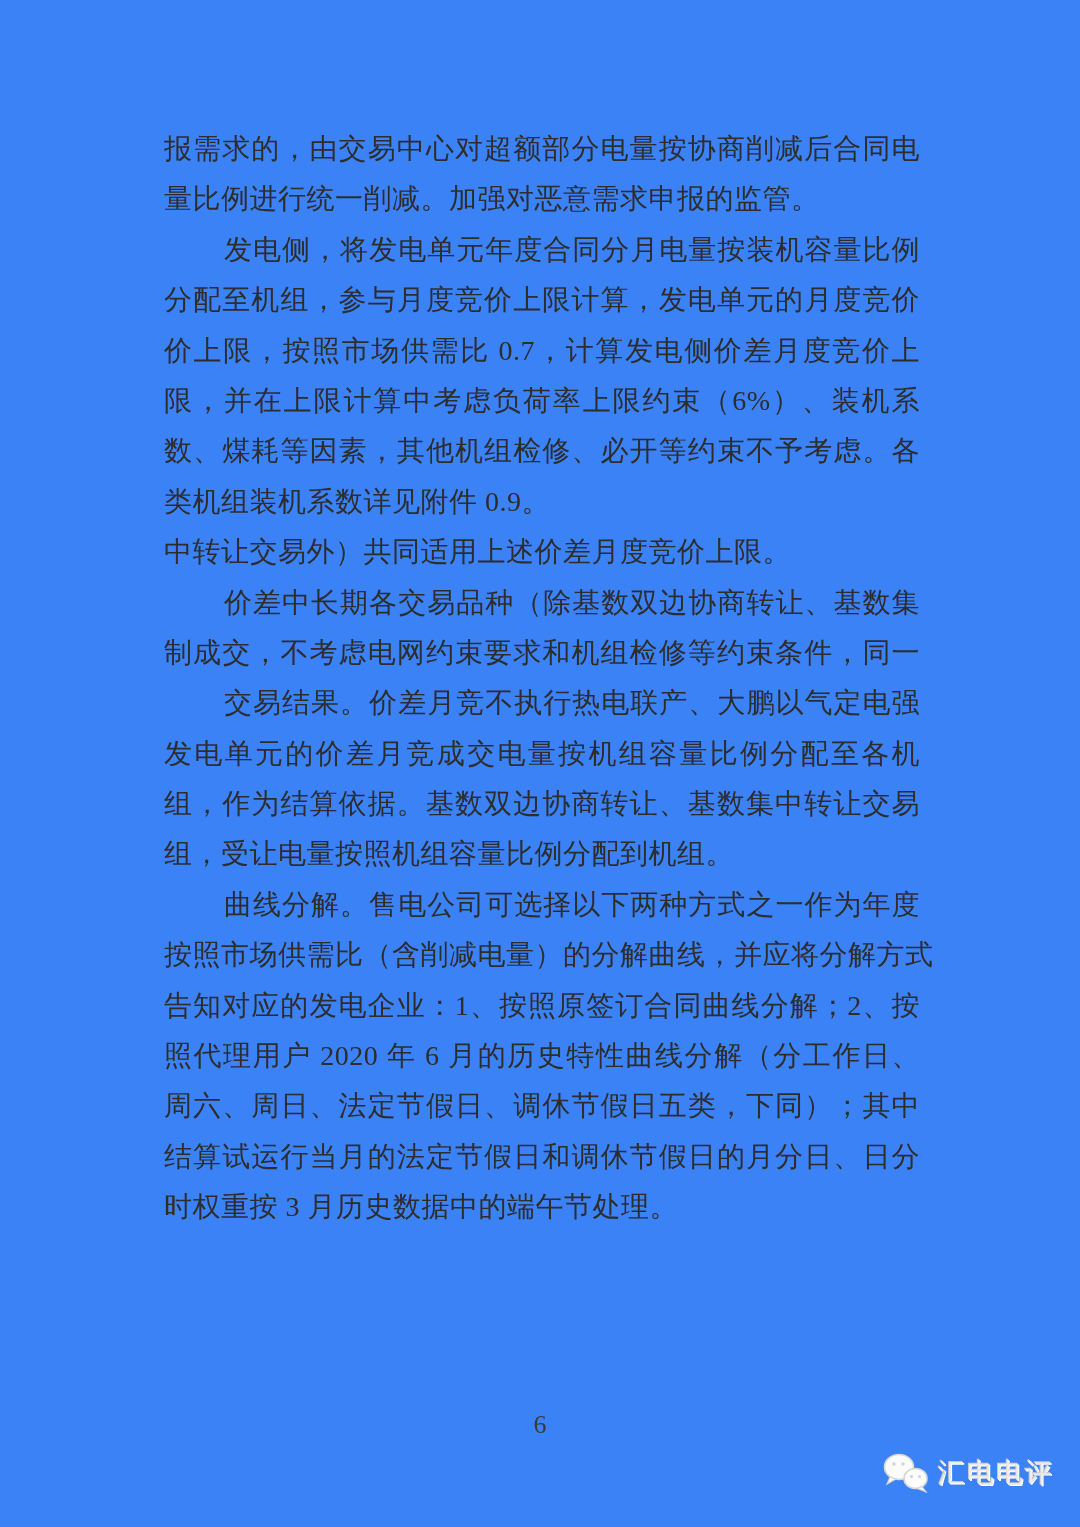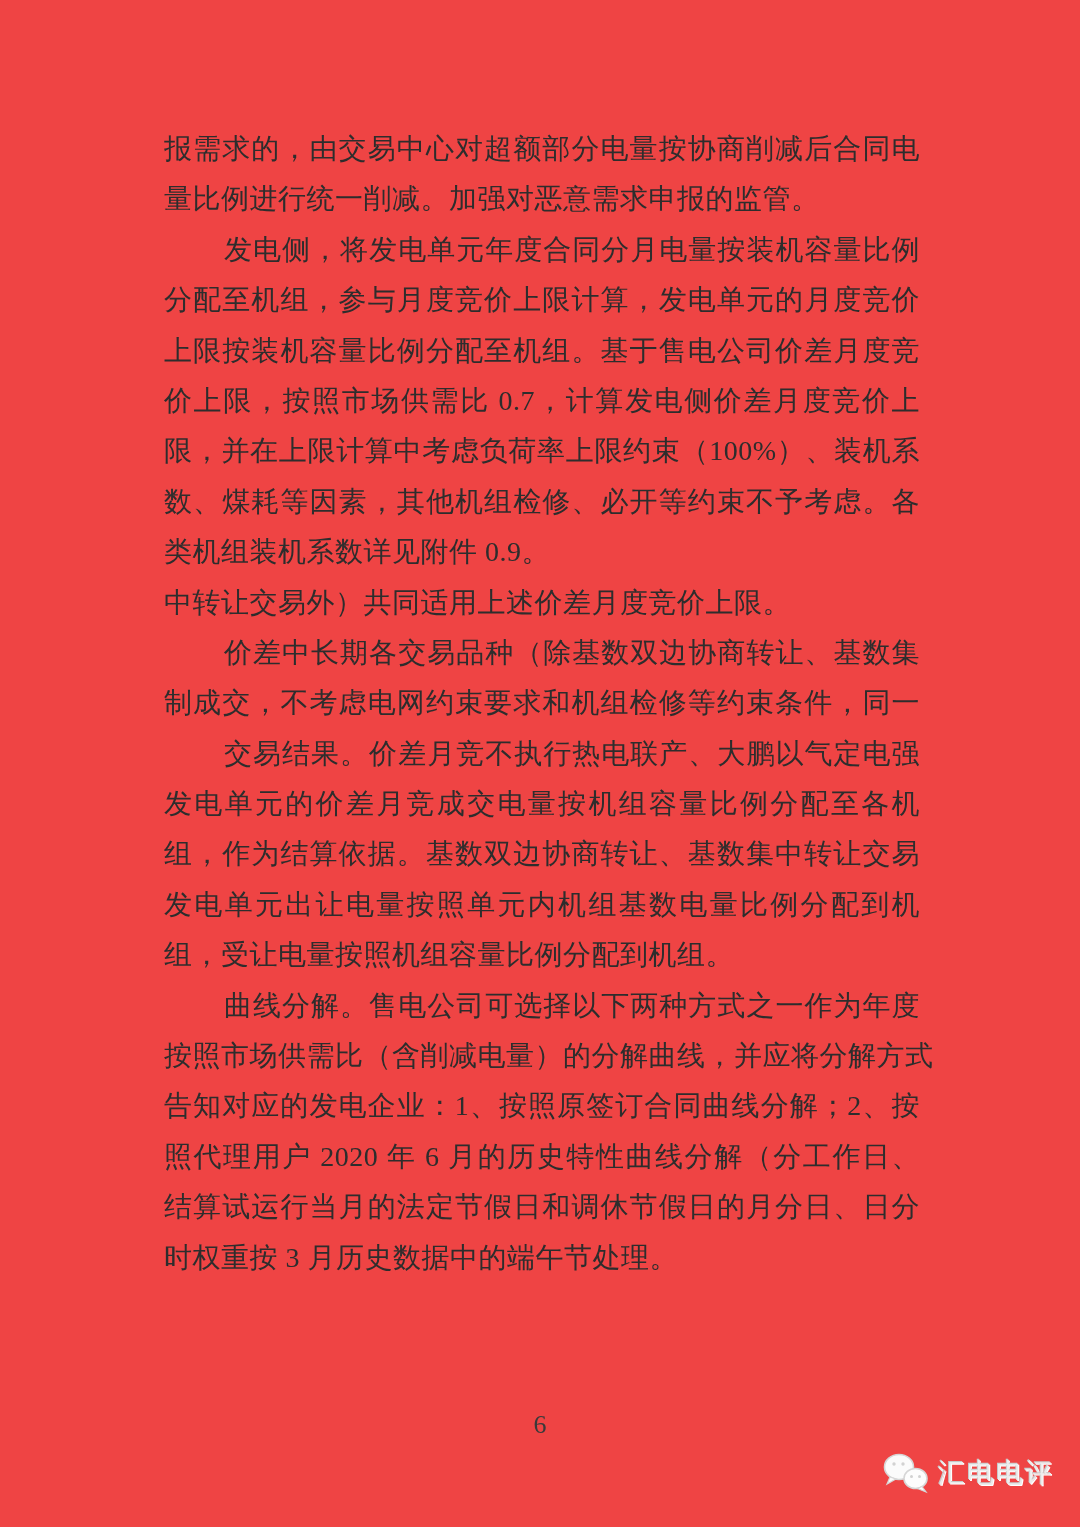--- a/index.html
+++ b/index.html
@@ -4,21 +4,21 @@
 <style>
   html, body {
     margin: 0;
     padding: 0;
     background: #ffffff;
   }
   .page {
     position: relative;
     width: 1080px;
     height: 1527px;
-    background: #ef4444;
+    background: #3b82f6;
     overflow: hidden;
     font-family: "Liberation Serif", "DejaVu Serif", serif;
   }
   .body-text {
     position: absolute;
     left: 164px;
     top: 124px;
     width: 756px;
     color: #2d2d2d;
     font-size: 28px;
@@ -72,37 +72,36 @@
 </head>
 <body>
 
 <div class="page">
 
   <div class="body-text">
       <div class="line">报需求的，由交易中心对超额部分电量按协商削减后合同电</div>
       <div class="line end">量比例进行统一削减。加强对恶意需求申报的监管。</div>
       <div class="line indent">发电侧，将发电单元年度合同分月电量按装机容量比例</div>
       <div class="line">分配至机组，参与月度竞价上限计算，发电单元的月度竞价</div>
-      <div class="line">上限按装机容量比例分配至机组。基于售电公司价差月度竞</div>
       <div class="line">价上限，按照市场供需比 0.7，计算发电侧价差月度竞价上</div>
-      <div class="line">限，并在上限计算中考虑负荷率上限约束（100%）、装机系</div>
+      <div class="line">限，并在上限计算中考虑负荷率上限约束（6%）、装机系</div>
       <div class="line">数、煤耗等因素，其他机组检修、必开等约束不予考虑。各</div>
       <div class="line end">类机组装机系数详见附件 0.9。</div>
       <div class="line end">中转让交易外）共同适用上述价差月度竞价上限。</div>
       <div class="line indent">价差中长期各交易品种（除基数双边协商转让、基数集</div>
       <div class="line">制成交，不考虑电网约束要求和机组检修等约束条件，同一</div>
       <div class="line indent">交易结果。价差月竞不执行热电联产、大鹏以气定电强</div>
       <div class="line">发电单元的价差月竞成交电量按机组容量比例分配至各机</div>
       <div class="line">组，作为结算依据。基数双边协商转让、基数集中转让交易</div>
-      <div class="line">发电单元出让电量按照单元内机组基数电量比例分配到机</div>
       <div class="line end">组，受让电量按照机组容量比例分配到机组。</div>
       <div class="line indent">曲线分解。售电公司可选择以下两种方式之一作为年度</div>
       <div class="line">按照市场供需比（含削减电量）的分解曲线，并应将分解方式</div>
       <div class="line">告知对应的发电企业：1、按照原签订合同曲线分解；2、按</div>
       <div class="line">照代理用户 2020 年 6 月的历史特性曲线分解（分工作日、</div>
+      <div class="line">周六、周日、法定节假日、调休节假日五类，下同）；其中</div>
       <div class="line">结算试运行当月的法定节假日和调休节假日的月分日、日分</div>
       <div class="line end">时权重按 3 月历史数据中的端午节处理。</div>
     </div>
 
   <div class="page-number">6</div>
 
   <div class="watermark">
     <span class="wm-icon">
       <svg viewBox="0 0 48 42" width="48" height="42" xmlns="http://www.w3.org/2000/svg">
 

